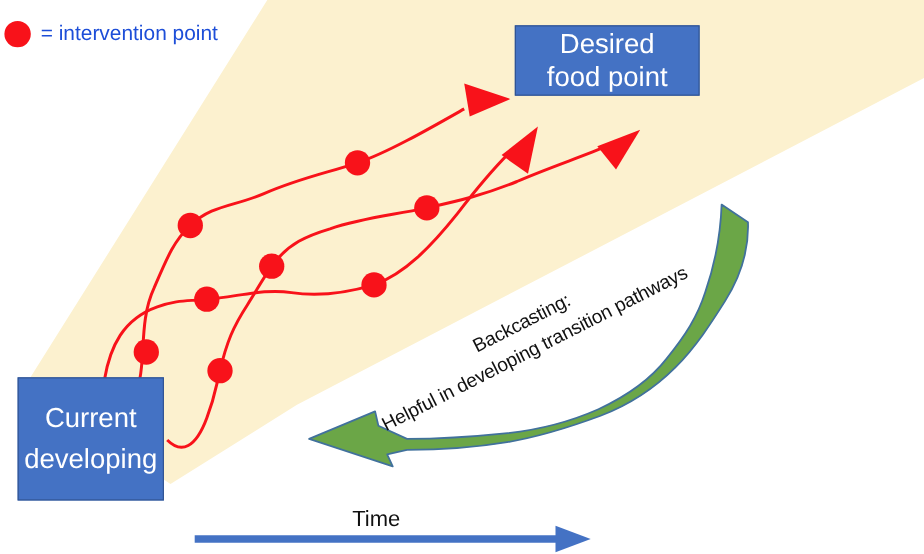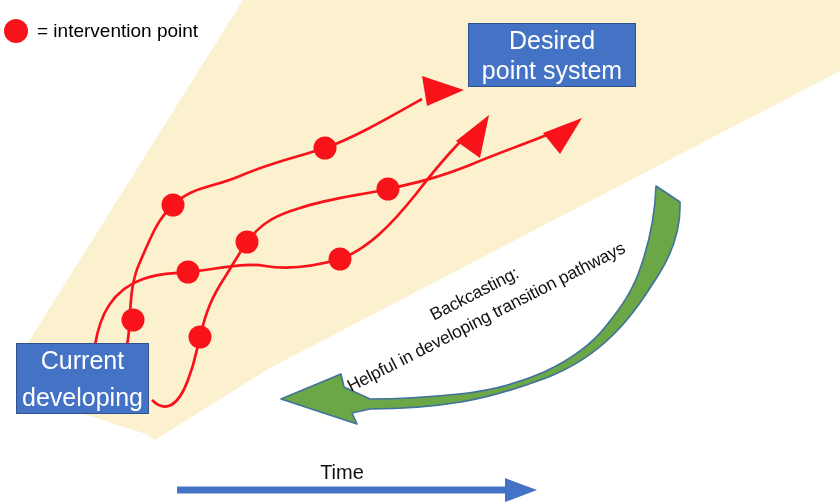--- a/index.html
+++ b/index.html
@@ -9,32 +9,32 @@
     font-family:"Liberation Sans", sans-serif;
   }
   #stage{position:absolute;left:0;top:0;width:840px;height:504px;}
   svg.canvas{position:absolute;left:0;top:0;}
 
   .legend{
     position:absolute;left:4px;top:19px;
     display:flex;align-items:center;gap:9px;
   }
   .legend .dot{width:24px;height:24px;border-radius:50%;flex:0 0 auto;}
-  .legend .lab{font-size:19px;color:#000000;line-height:24px;}
+  .legend .lab{font-size:19px;color:#1d4ed8;line-height:24px;}
 
   .node{
     position:absolute;
     border:1.6px solid #2F528F;
     color:#ffffff;
     display:flex;flex-direction:column;justify-content:center;align-items:center;
     text-align:center;
     box-sizing:border-box;
   }
   .node.desired{left:468px;top:23px;width:168px;height:64px;font-size:25px;line-height:30px;justify-content:center;}
-  .node.current{left:16px;top:343px;width:133px;height:71px;font-size:25px;line-height:37px;}
+  .node.current{left:16px;top:343px;width:133px;height:112px;font-size:25px;line-height:37px;}
 
   .annotation{
     position:absolute;left:310px;top:279px;width:340px;
     transform:rotate(-27deg);transform-origin:50% 50%;
     text-align:center;color:#111;
     font-size:17.5px;line-height:26px;letter-spacing:-0.2px;
   }
   .annotation .l2{white-space:nowrap;}
 
   .time-label{
@@ -68,21 +68,21 @@
       <polygon points="537,490 505,478 505,502" fill="#4472C4"></polygon>
     </svg>
 
   <div class="legend">
     <span class="dot" style="background: rgb(248, 18, 26);"></span>
     <span class="lab">= intervention point</span>
   </div>
 
   <div class="node desired" style="background: rgb(68, 114, 196); border-color: rgb(47, 82, 143);">
     <span>Desired</span>
-    <span>point system</span>
+    <span>food point</span>
   </div>
 
   <div class="node current" style="background: rgb(68, 114, 196); border-color: rgb(47, 82, 143);">
     <span>Current</span>
     <span>developing</span>
   </div>
 
   <div class="annotation">
     <div class="l1">Backcasting:</div>
     <div class="l2">Helpful in developing transition pathways</div>

